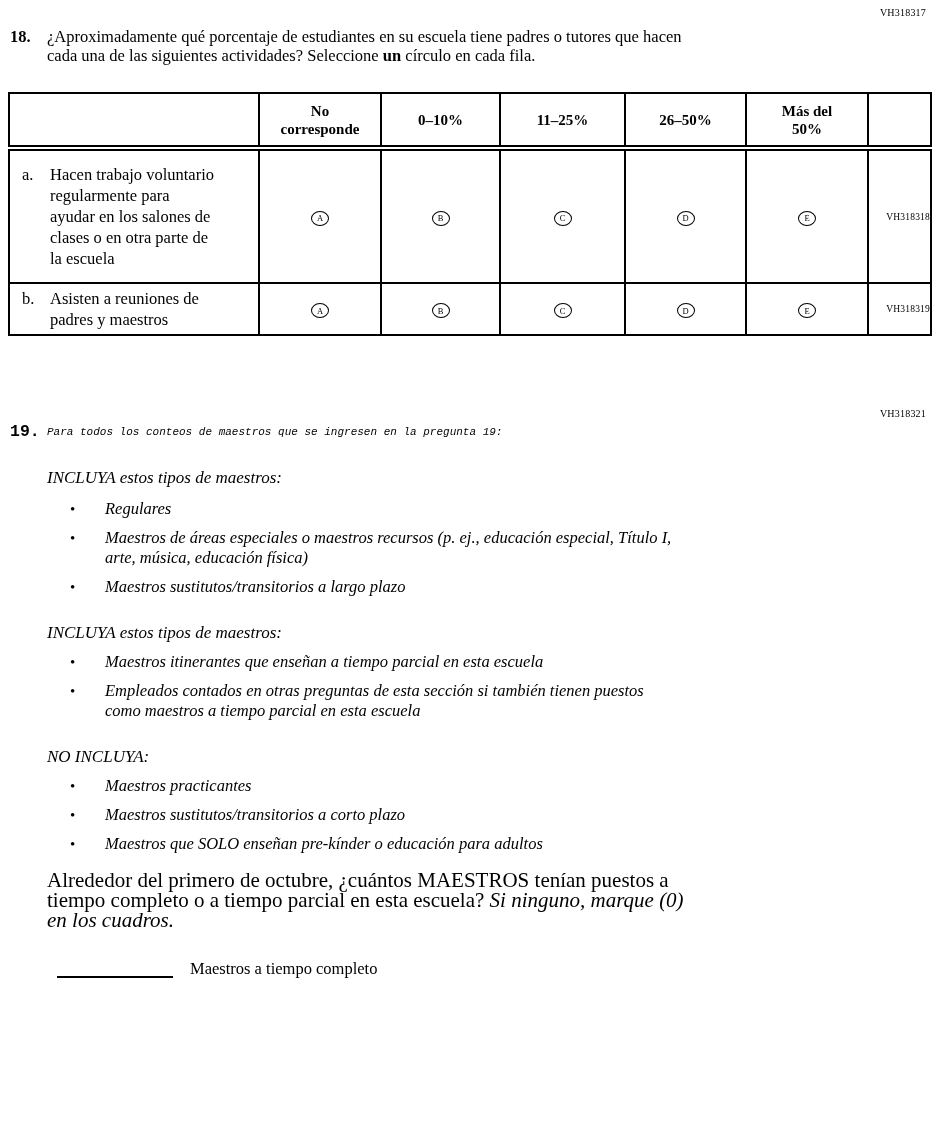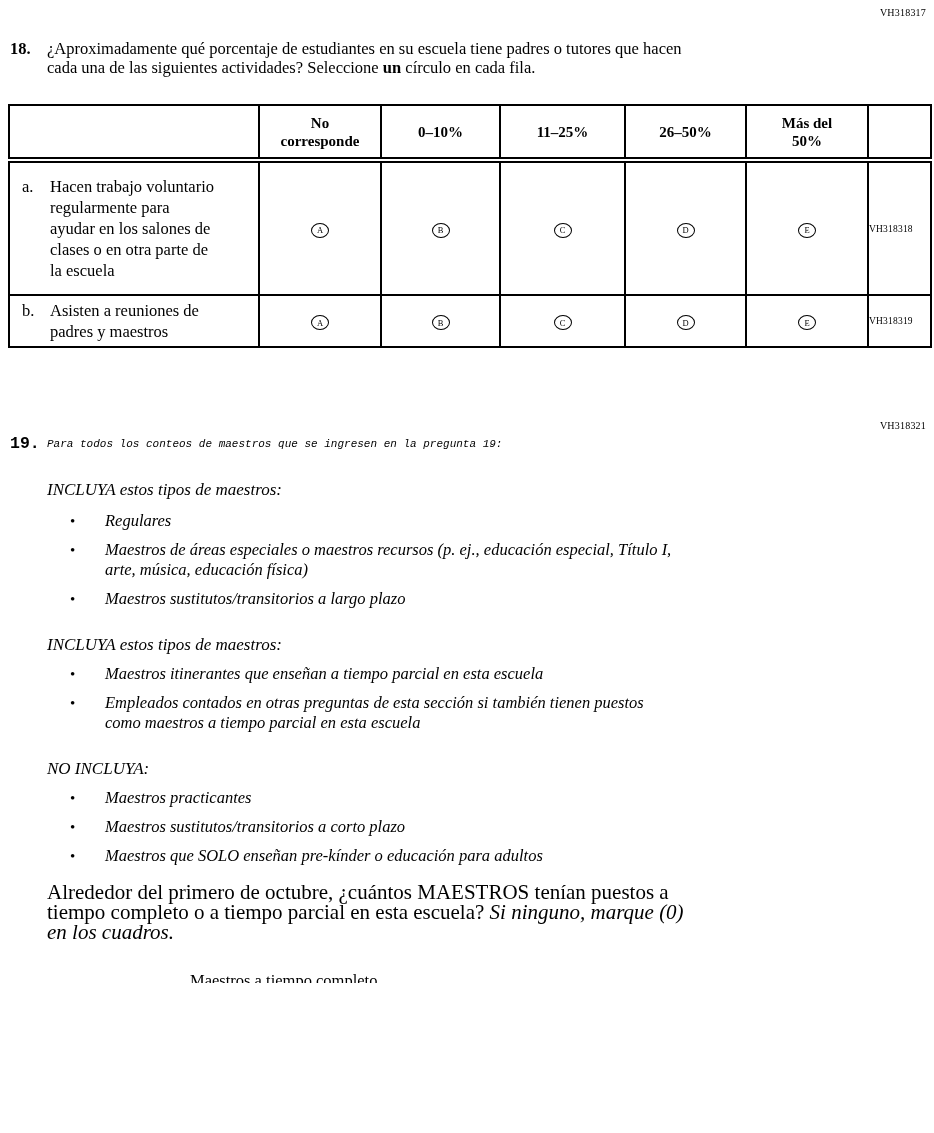--- a/index.html
+++ b/index.html
@@ -16,21 +16,21 @@
     padding-right:8px;
     font-size:10px;
     letter-spacing:.2px;
     line-height:12px;
   }
   .code-top{padding-top:7px;}
   .code-mid{margin-top:72px;margin-left:48px;}
 
   
   .qrow{display:flex;margin-left:10px;}
-  .q18row{margin-top:20px;}
+  .q18row{margin-top:8px;}
   .q19row{margin-top:2px;font-family:Liberation Mono, monospace;}
   .qnum{font-weight:bold;font-size:16.5px;width:37px;flex:none;line-height:19px;}
   .q18text{font-size:16.5px;line-height:19px;max-width:648px;}
   .q19intro{font-size:11px;font-style:italic;line-height:20px;max-width:680px;}
   .b{font-weight:bold;}
 
   
   table.qtable{
     border-collapse:collapse;
     table-layout:fixed;
@@ -54,21 +54,21 @@
   .hdr-vnarrow{display:inline-block;max-width:70px;}
   td.opt{text-align:center;}
   tr.row-a td{height:131px;}
   tr.row-b td{height:48px;}
   td.rowlabel{vertical-align:middle;}
   .rl{display:flex;padding:4px 2px 4px 12px;font-size:16.5px;line-height:21px;}
   .rl-letter{width:28px;flex:none;}
   .rl-text{max-width:168px;}
   td.codecell{
     font-size:9.5px;
-    text-align:left;
+    text-align:right;
     letter-spacing:.2px;
   }
   .bubble{
     display:inline-flex;
     align-items:center;
     justify-content:center;
     width:16px;height:13px;
     border:1.2px solid #000;
     border-radius:50%;
     font-size:8.5px;

